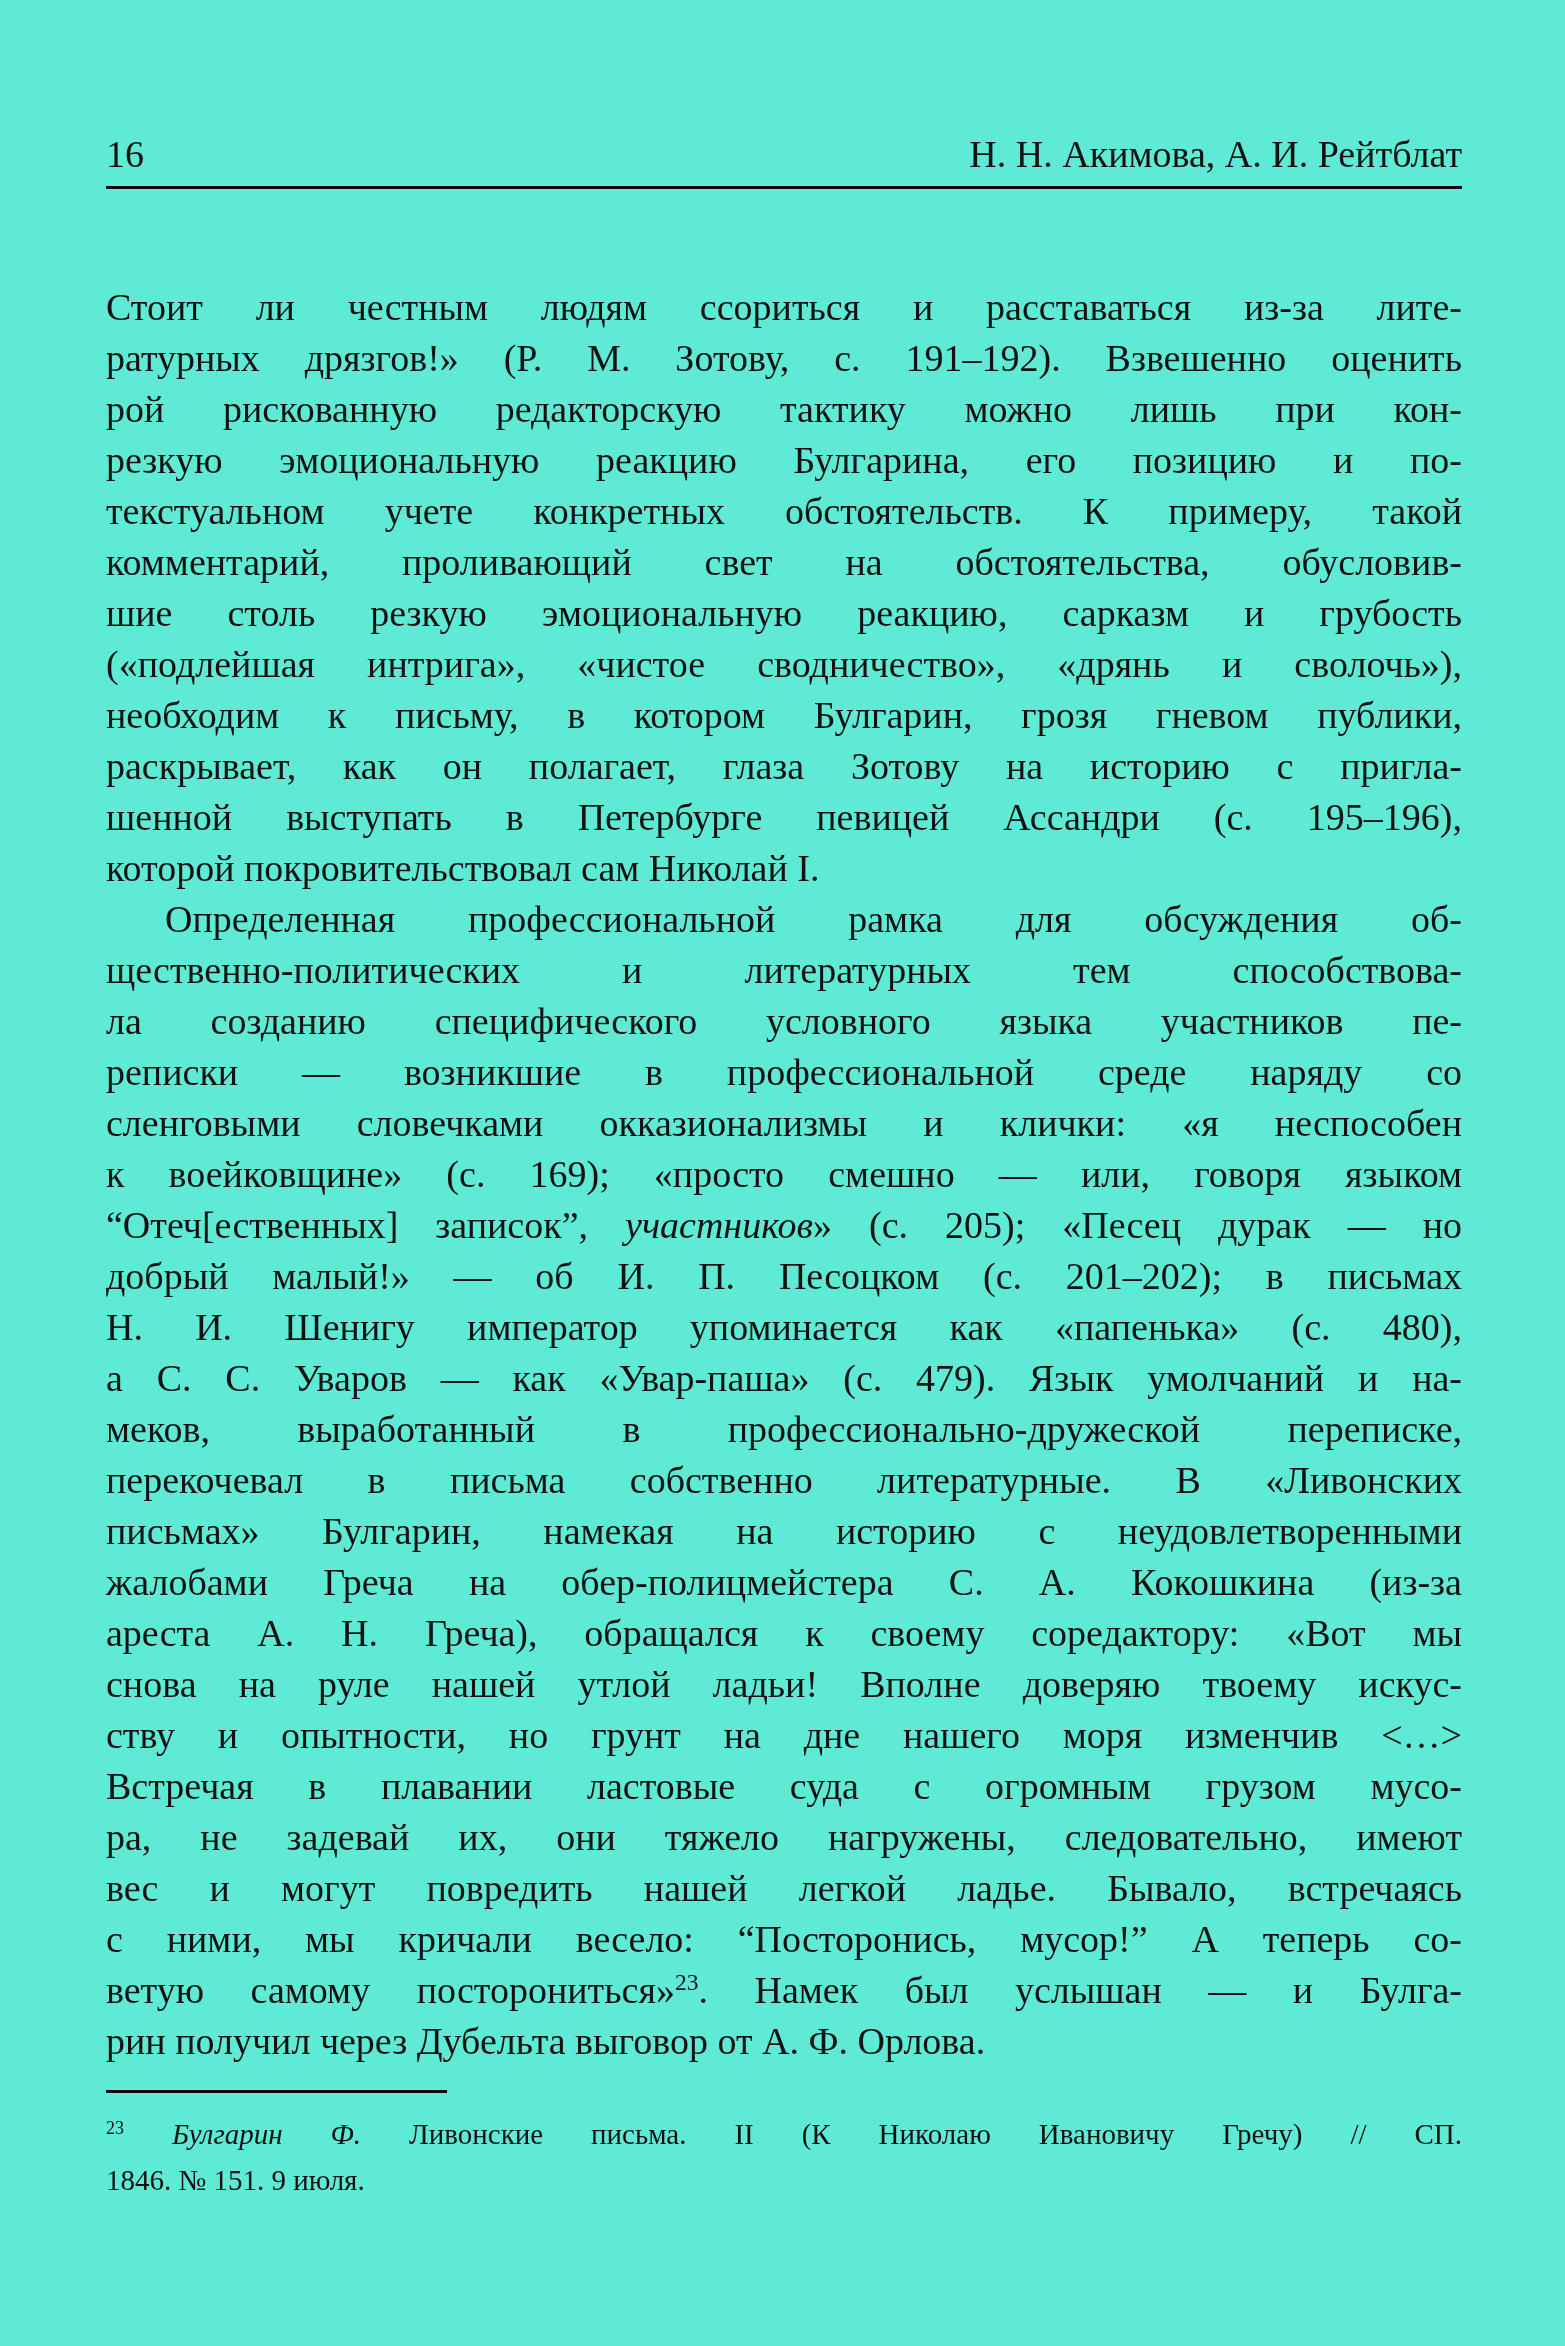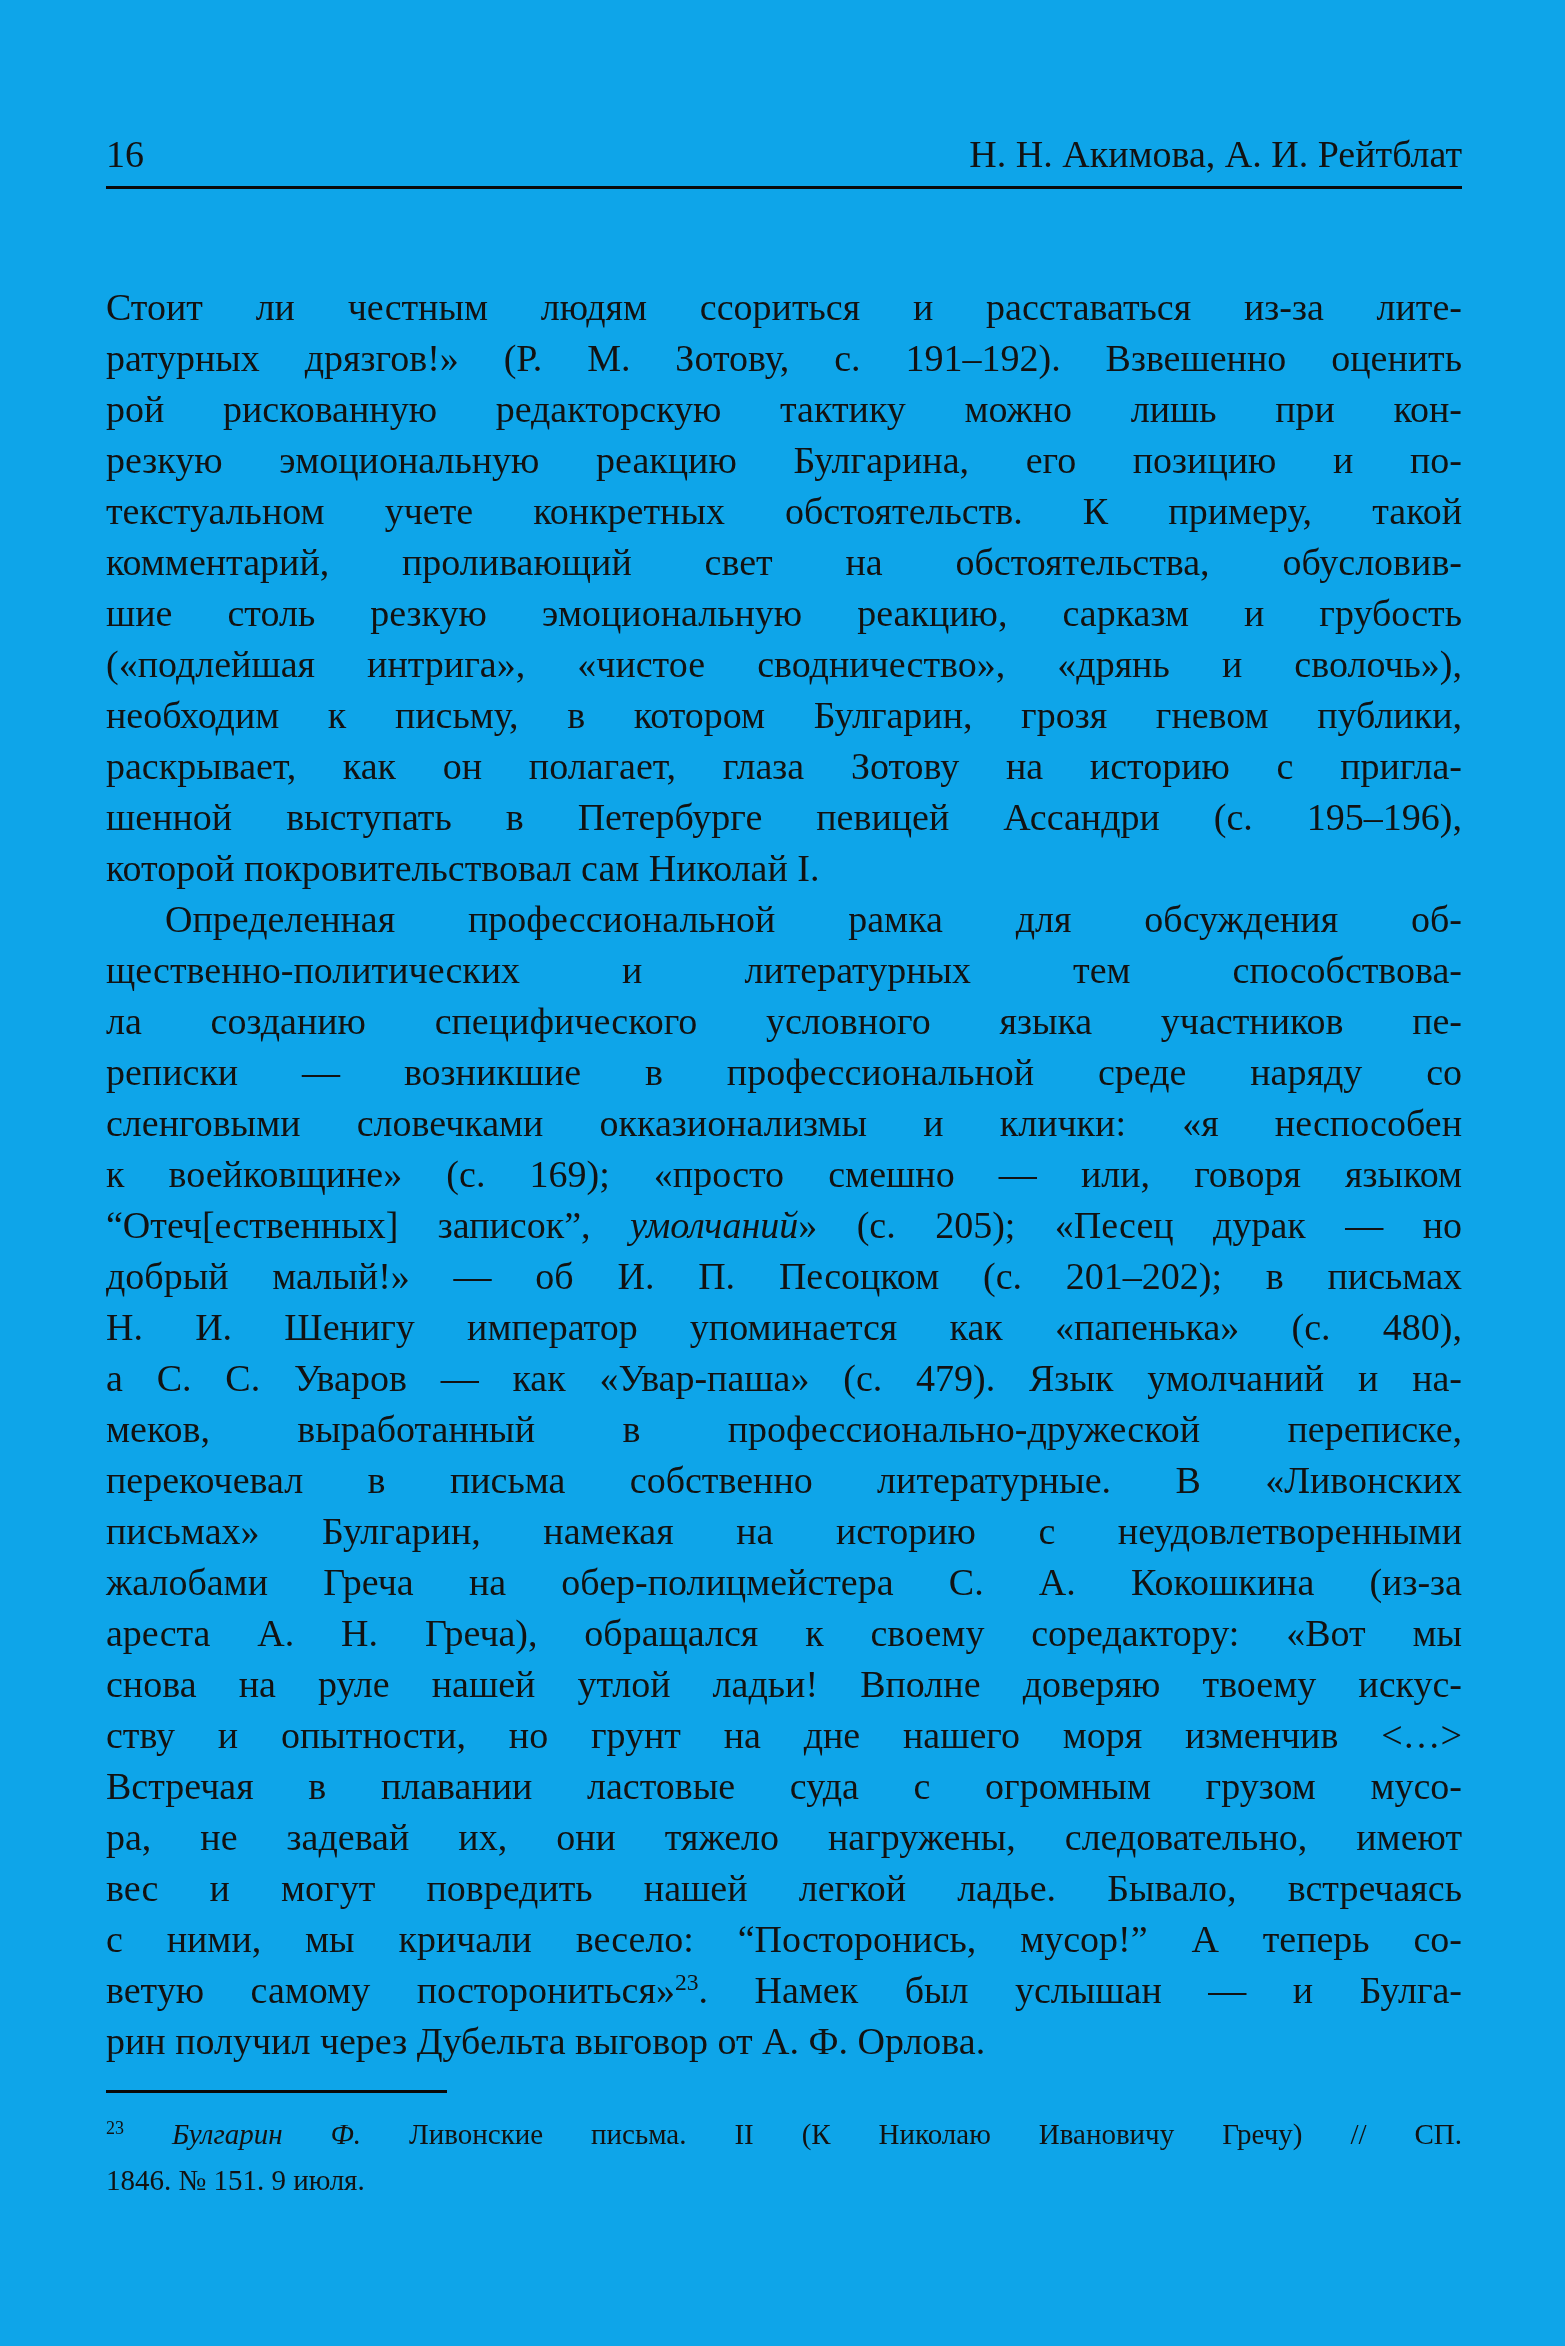--- a/index.html
+++ b/index.html
@@ -1,20 +1,20 @@
 <!DOCTYPE html>
 <html style="font-size:15px"><head>
 <meta charset="utf-8">
 <style>
   html, body { margin: 0; padding: 0; background: #e8e8e8; }
   .page {
     position: relative;
     width: 1565px;
     height: 2347px;
-    background: #0ea5e9;
+    background: #5eead4;
     font-family: "Liberation Serif", "DejaVu Serif", serif;
     color: #121212;
     margin: 0 auto;
     overflow: hidden;
   }
   .running-header {
     position: absolute;
     top: 132px;
     left: 106px;
     width: 1356px;
@@ -94,21 +94,21 @@
       <div class="line"><span>необходим к письму, в котором Булгарин, грозя гневом публики,</span></div>
       <div class="line"><span>раскрывает, как он полагает, глаза Зотову на историю с пригла-</span></div>
       <div class="line"><span>шенной выступать в Петербурге певицей Ассандри (с. 195–196),</span></div>
       <div class="line line-last"><span>которой покровительствовал сам Николай I.</span></div>
       <div class="line line-indent"><span>Определенная профессиональной рамка для обсуждения об-</span></div>
       <div class="line"><span>щественно-политических и литературных тем способствова-</span></div>
       <div class="line"><span>ла созданию специфического условного языка участников пе-</span></div>
       <div class="line"><span>реписки — возникшие в профессиональной среде наряду со</span></div>
       <div class="line"><span>сленговыми словечками окказионализмы и клички: «я неспособен</span></div>
       <div class="line"><span>к воейковщине» (с. 169); «просто смешно — или, говоря языком</span></div>
-      <div class="line"><span>“Отеч[ественных] записок”, </span><em>умолчаний</em><span>» (с. 205); «Песец дурак — но</span></div>
+      <div class="line"><span>“Отеч[ественных] записок”, </span><em>участников</em><span>» (с. 205); «Песец дурак — но</span></div>
       <div class="line"><span>добрый малый!» — об И. П. Песоцком (с. 201–202); в письмах</span></div>
       <div class="line"><span>Н. И. Шенигу император упоминается как «папенька» (с. 480),</span></div>
       <div class="line"><span>а С. С. Уваров — как «Увар-паша» (с. 479). Язык умолчаний и на-</span></div>
       <div class="line"><span>меков, выработанный в профессионально-дружеской переписке,</span></div>
       <div class="line"><span>перекочевал в письма собственно литературные. В «Ливонских</span></div>
       <div class="line"><span>письмах» Булгарин, намекая на историю с неудовлетворенными</span></div>
       <div class="line"><span>жалобами Греча на обер-полицмейстера С. А. Кокошкина (из-за</span></div>
       <div class="line"><span>ареста А. Н. Греча), обращался к своему соредактору: «Вот мы</span></div>
       <div class="line"><span>снова на руле нашей утлой ладьи! Вполне доверяю твоему искус-</span></div>
       <div class="line"><span>ству и опытности, но грунт на дне нашего моря изменчив &lt;…&gt;</span></div>

